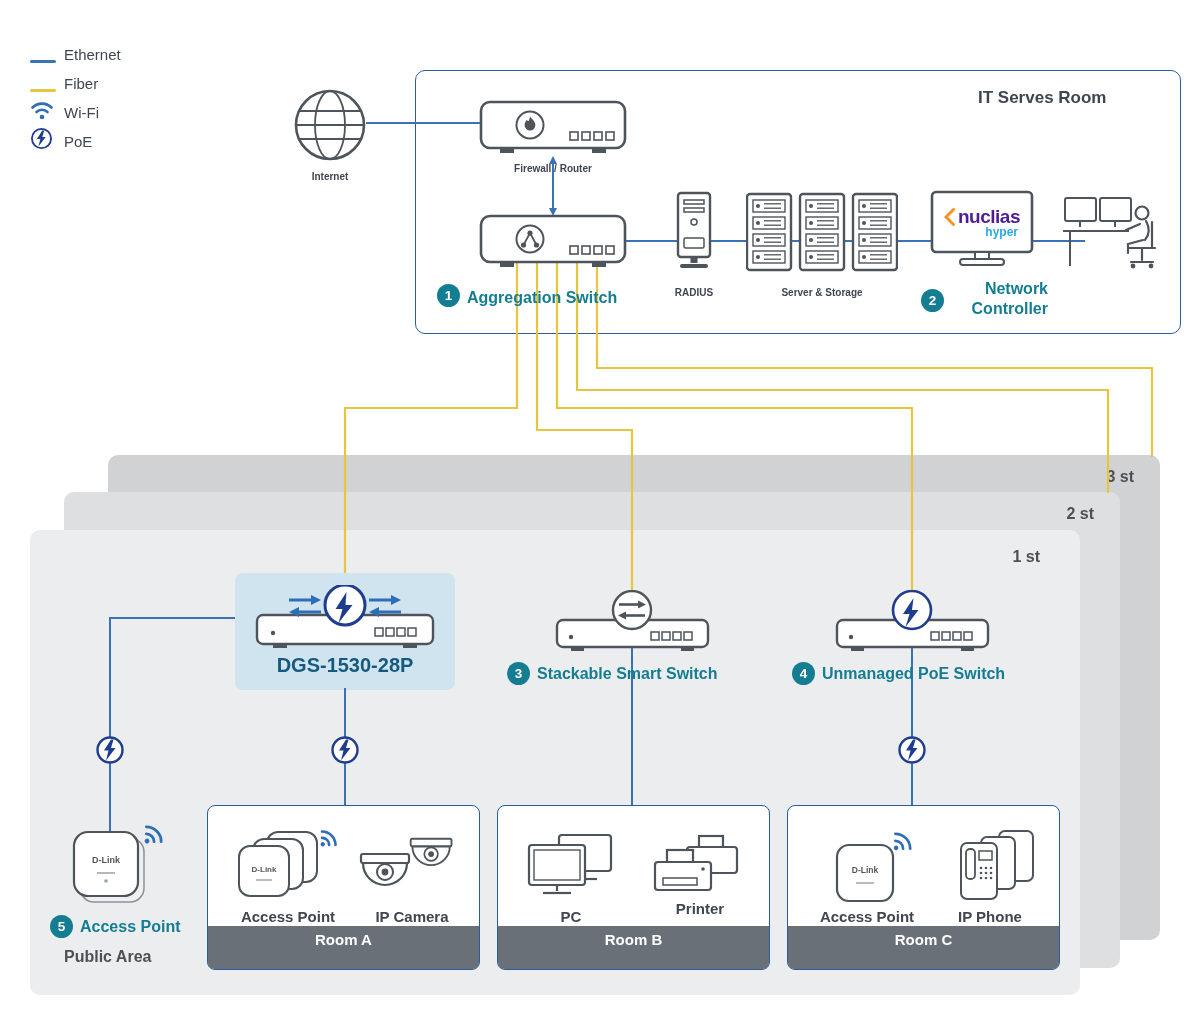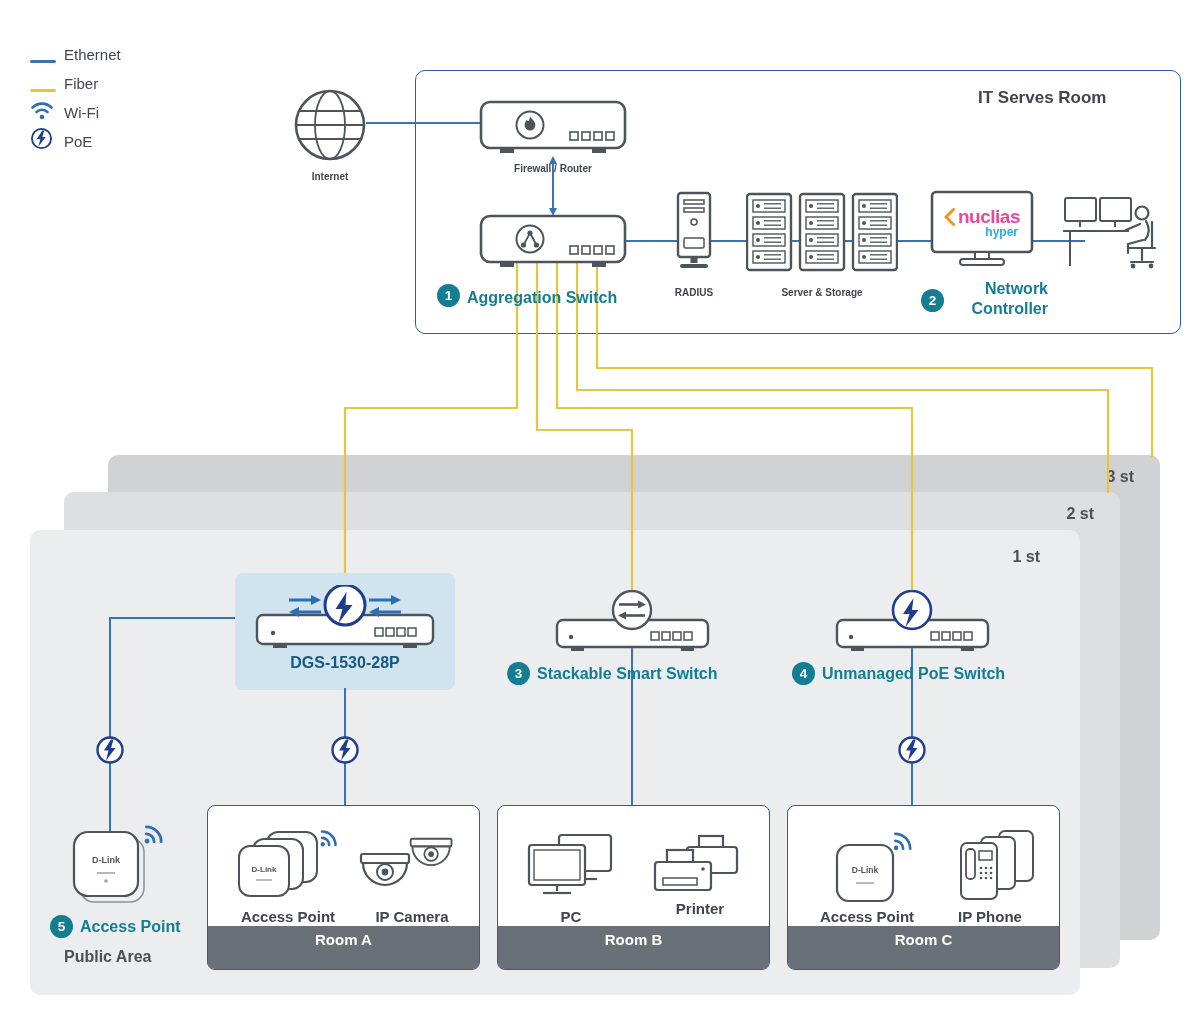--- a/index.html
+++ b/index.html
@@ -30,21 +30,21 @@
   .room-lbl{position:absolute;transform:translateX(-50%);font-size:15px;font-weight:600;
             color:#3f4650;white-space:nowrap}
   .legend{position:absolute;left:30px;top:34px;z-index:4}
   .legend-row{display:flex;align-items:flex-end;height:29px}
   .legend-icon{width:34px;display:flex;align-items:center}
   .legend-label{font-size:15px;font-weight:500;color:#3f4650}
   .swatch{width:26px;height:3px;border-radius:2px}
   .poe{z-index:5}
   .nuclias{z-index:5}
   .nuclias-row{display:flex;align-items:center;justify-content:center;gap:3px}
-  .nuclias-name{font-weight:700;color:#ec4899;font-size:19px;letter-spacing:-0.5px}
+  .nuclias-name{font-weight:700;color:#4c1d95;font-size:19px;letter-spacing:-0.5px}
   .nuclias-sub{text-align:right;color:#29abe2;font-size:12px;font-weight:600;margin-top:-3px;padding-right:8px}
   .ctl-lbl{position:absolute;left:948px;top:279px;width:100px;text-align:right;z-index:4}
 </style>
 </head>
 <body>
 
 <div id="canvas">
 
   <div class="floor" style="left:108px;top:455px;width:1052px;height:485px;background:#d1d2d4">
     <div class="floor-lbl" style="right:26px;top:13px">3 st</div>
@@ -259,21 +259,21 @@
       <line x1="42" y1="27" x2="66" y2="27"></line>
         <polygon points="34,27 44,22 44,32" stroke="none"></polygon>
       <line x1="114" y1="15" x2="138" y2="15"></line>
         <polygon points="146,15 136,10 136,20" stroke="none"></polygon>
       <line x1="122" y1="27" x2="146" y2="27"></line>
         <polygon points="114,27 124,22 124,32" stroke="none"></polygon>
     </g>
     <circle cx="90" cy="20" r="20" fill="#fff" stroke="#1f3d8f" stroke-width="3"></circle>
     <path d="M91.5 7 L80.5 24 h7 L83.5 38 L97.5 20 h-7 Z" fill="#1f3d8f"></path>
   </svg>
-  <div class="lbl center" style="left:345px;top:654px;color:#15597f;font-size:16px">DGS-1530-28P</div>
+  <div class="lbl center" style="left:345px;top:654px;color:#15597f;font-size:20px">DGS-1530-28P</div>
 
   <svg class="dev" style="left:555px;top:590px" width="155" height="62" viewBox="0 0 155 62">
     <rect x="2" y="30" width="151" height="27" rx="6" fill="#fff" stroke="#4d545b" stroke-width="2.4"></rect>
     <rect x="16" y="57" width="13" height="4" fill="#4d545b"></rect>
     <rect x="126" y="57" width="13" height="4" fill="#4d545b"></rect>
     <circle cx="16" cy="47" r="2.2" fill="#4d545b"></circle>
     <g stroke="#4d545b" stroke-width="1.5" fill="none">
       <rect x="96" y="42" width="8" height="8"></rect>
         <rect x="107" y="42" width="8" height="8"></rect>
       <rect x="118" y="42" width="8" height="8"></rect>

